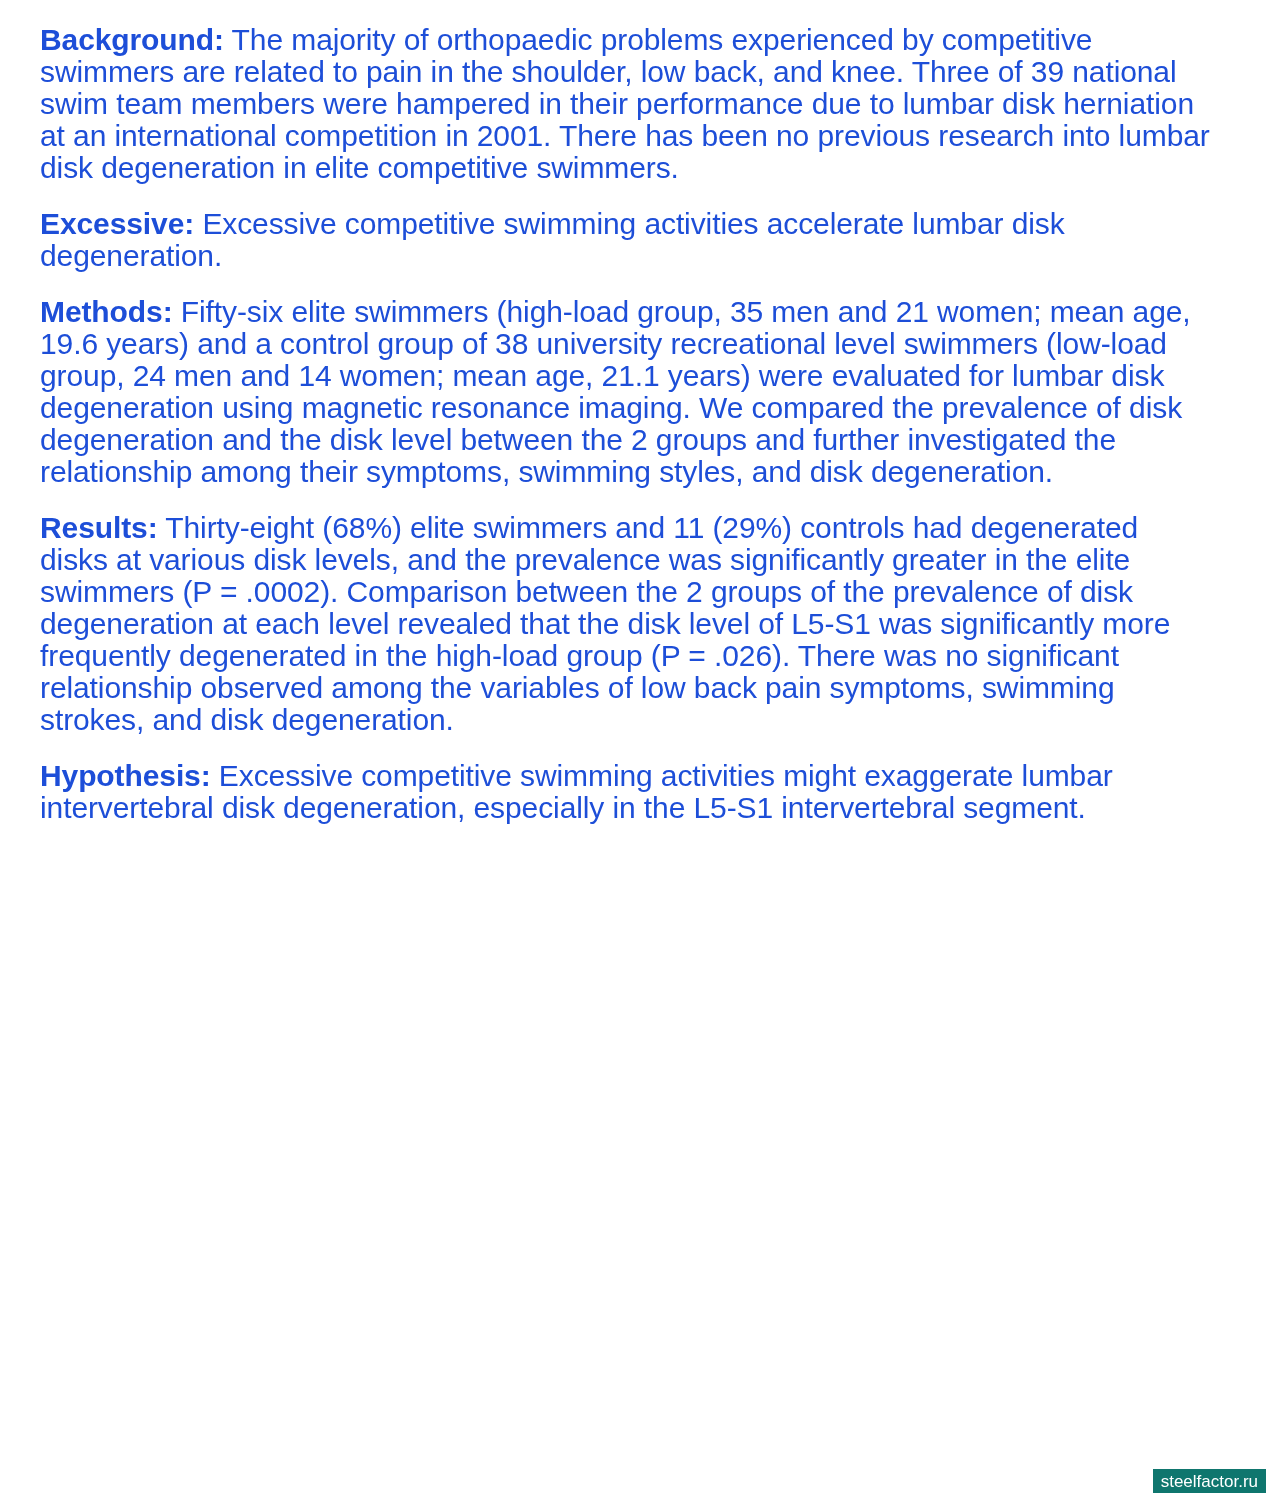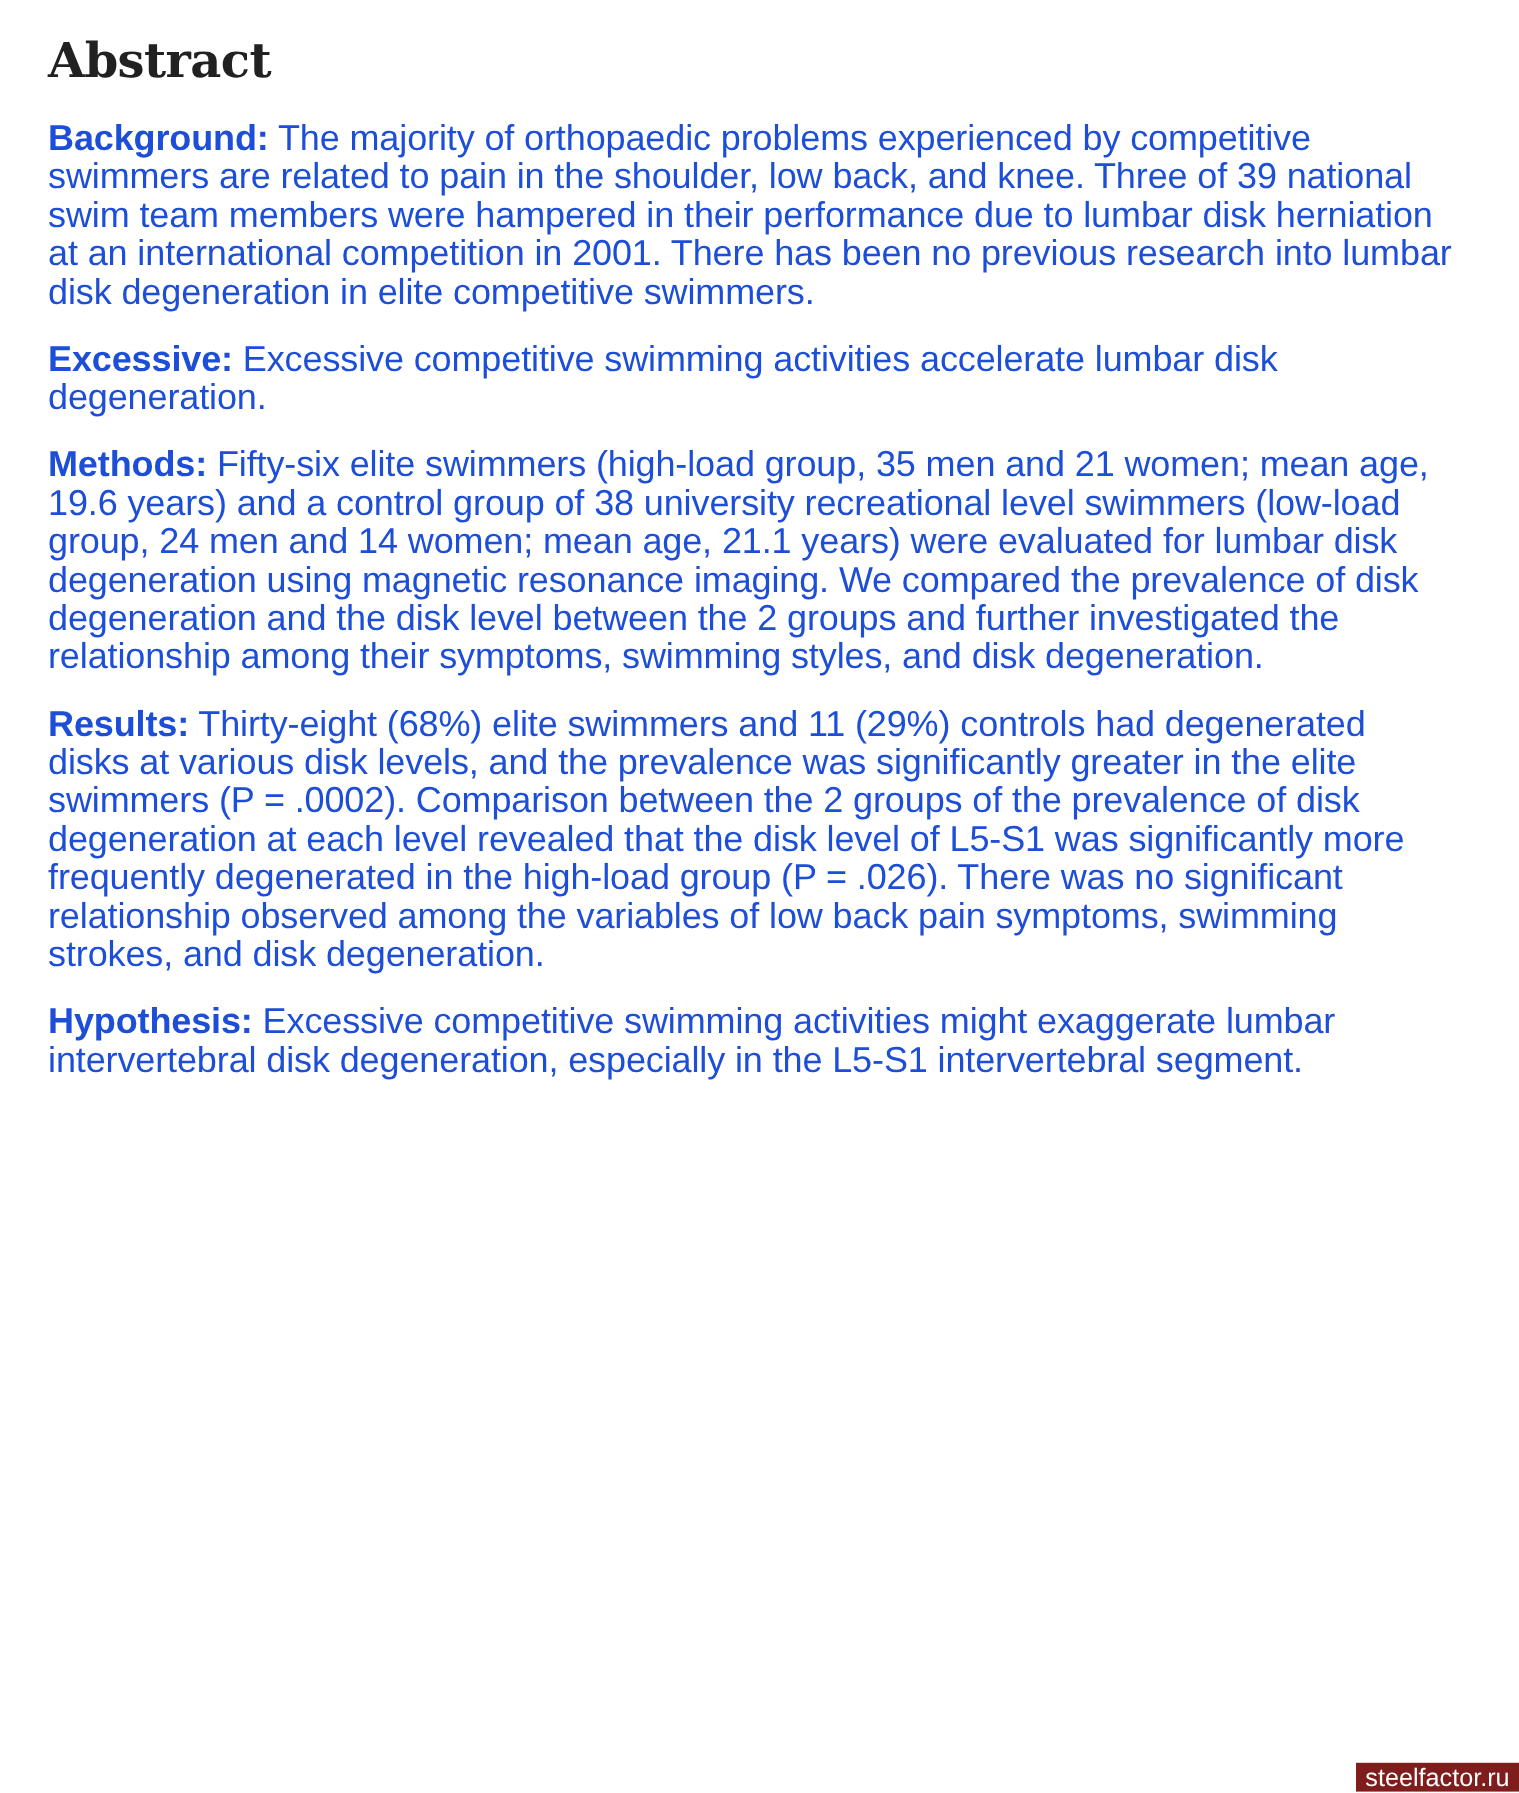--- a/index.html
+++ b/index.html
@@ -43,31 +43,30 @@
       color: #3a2d8c;
       text-decoration: none;
       cursor: pointer;
     }
     .watermark {
       position: absolute;
       right: 0;
       top: 1469px;
       height: 24px;
       padding: 0 8px;
-      background: #7f1d1d;
+      background: #0f766e;
       color: #ffffff;
-      font-size: 21px;
+      font-size: 17px;
       line-height: 25px;
     }
   </style>
 </head>
 <body>
 
 <div class="abstract">
-  <h2 class="title">Abstract</h2>
 
   <p class="section">
     <strong>Background:</strong><span> The majority of orthopaedic problems experienced by competitive swimmers are related to pain in the shoulder, low back, and knee. Three of 39 national swim team members were hampered in their performance due to lumbar disk herniation at an international competition in 2001. There has been no previous research into lumbar disk degeneration in elite competitive swimmers.</span>
   </p>
 
   <p class="section">
     <strong>Excessive:</strong><span> Excessive competitive swimming activities accelerate lumbar disk degeneration.</span>
   </p>
 
 

